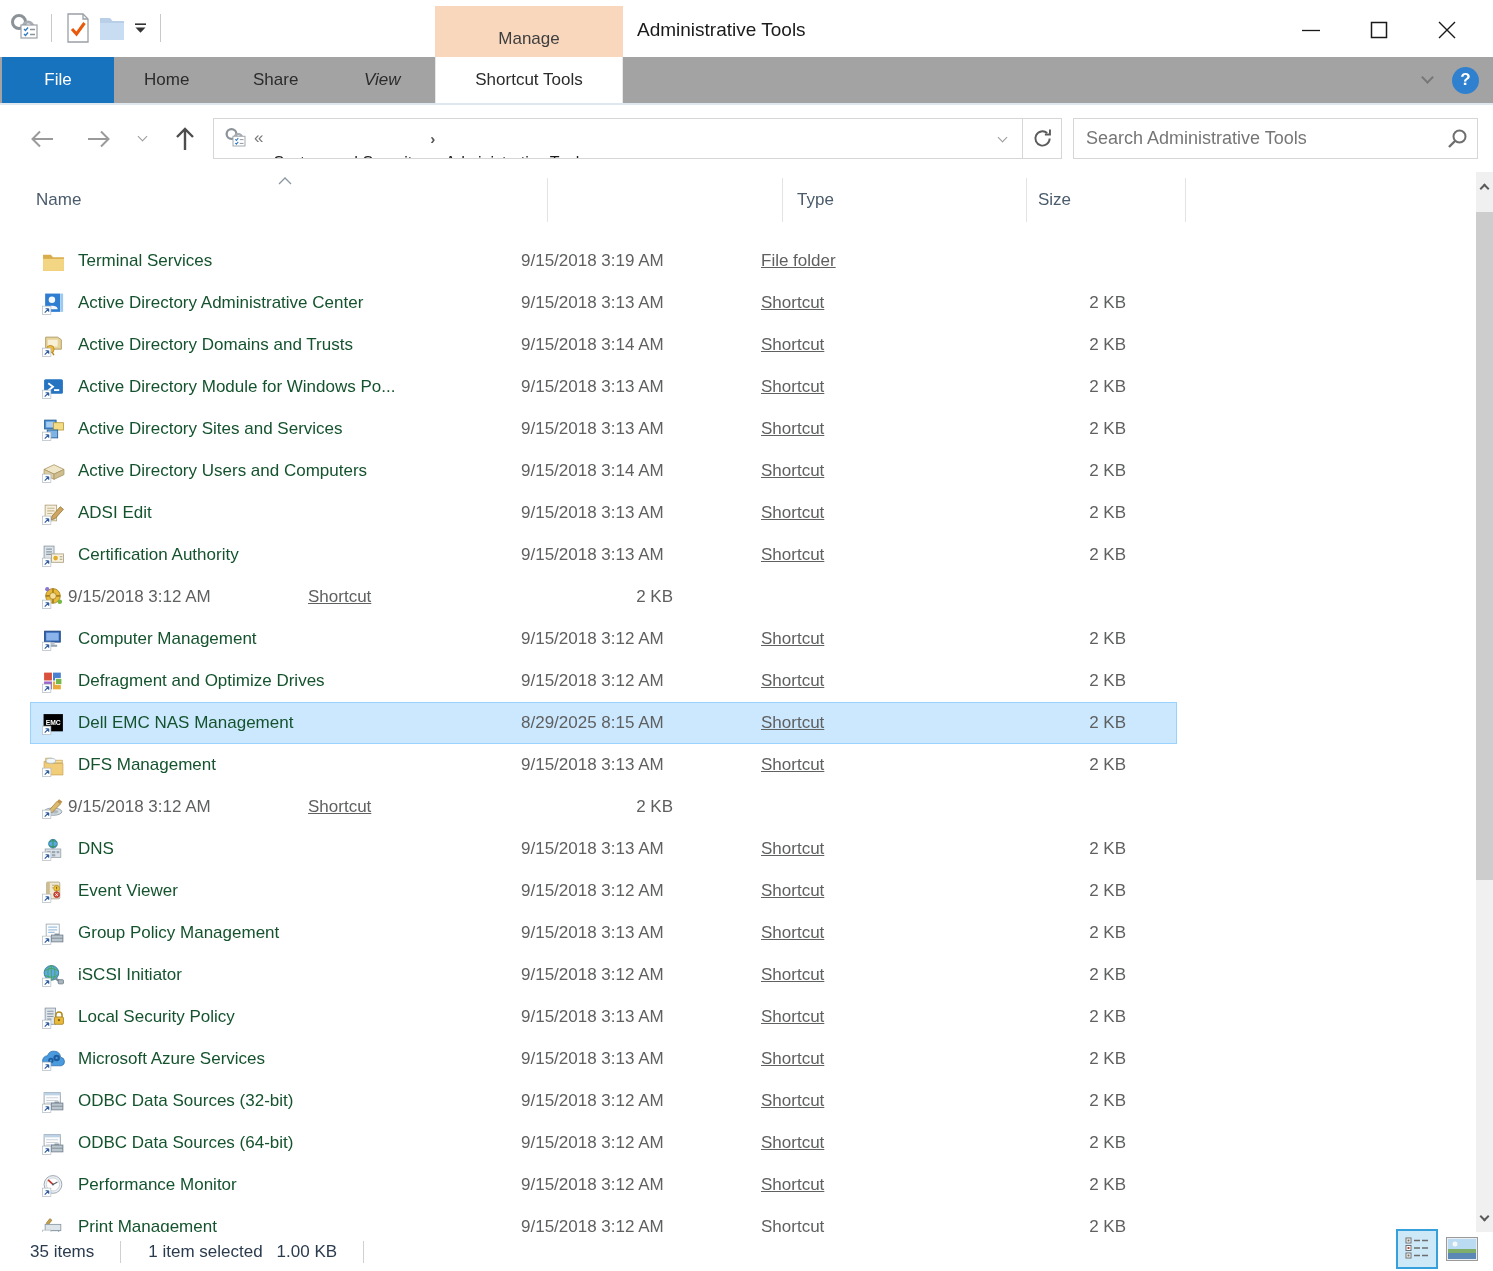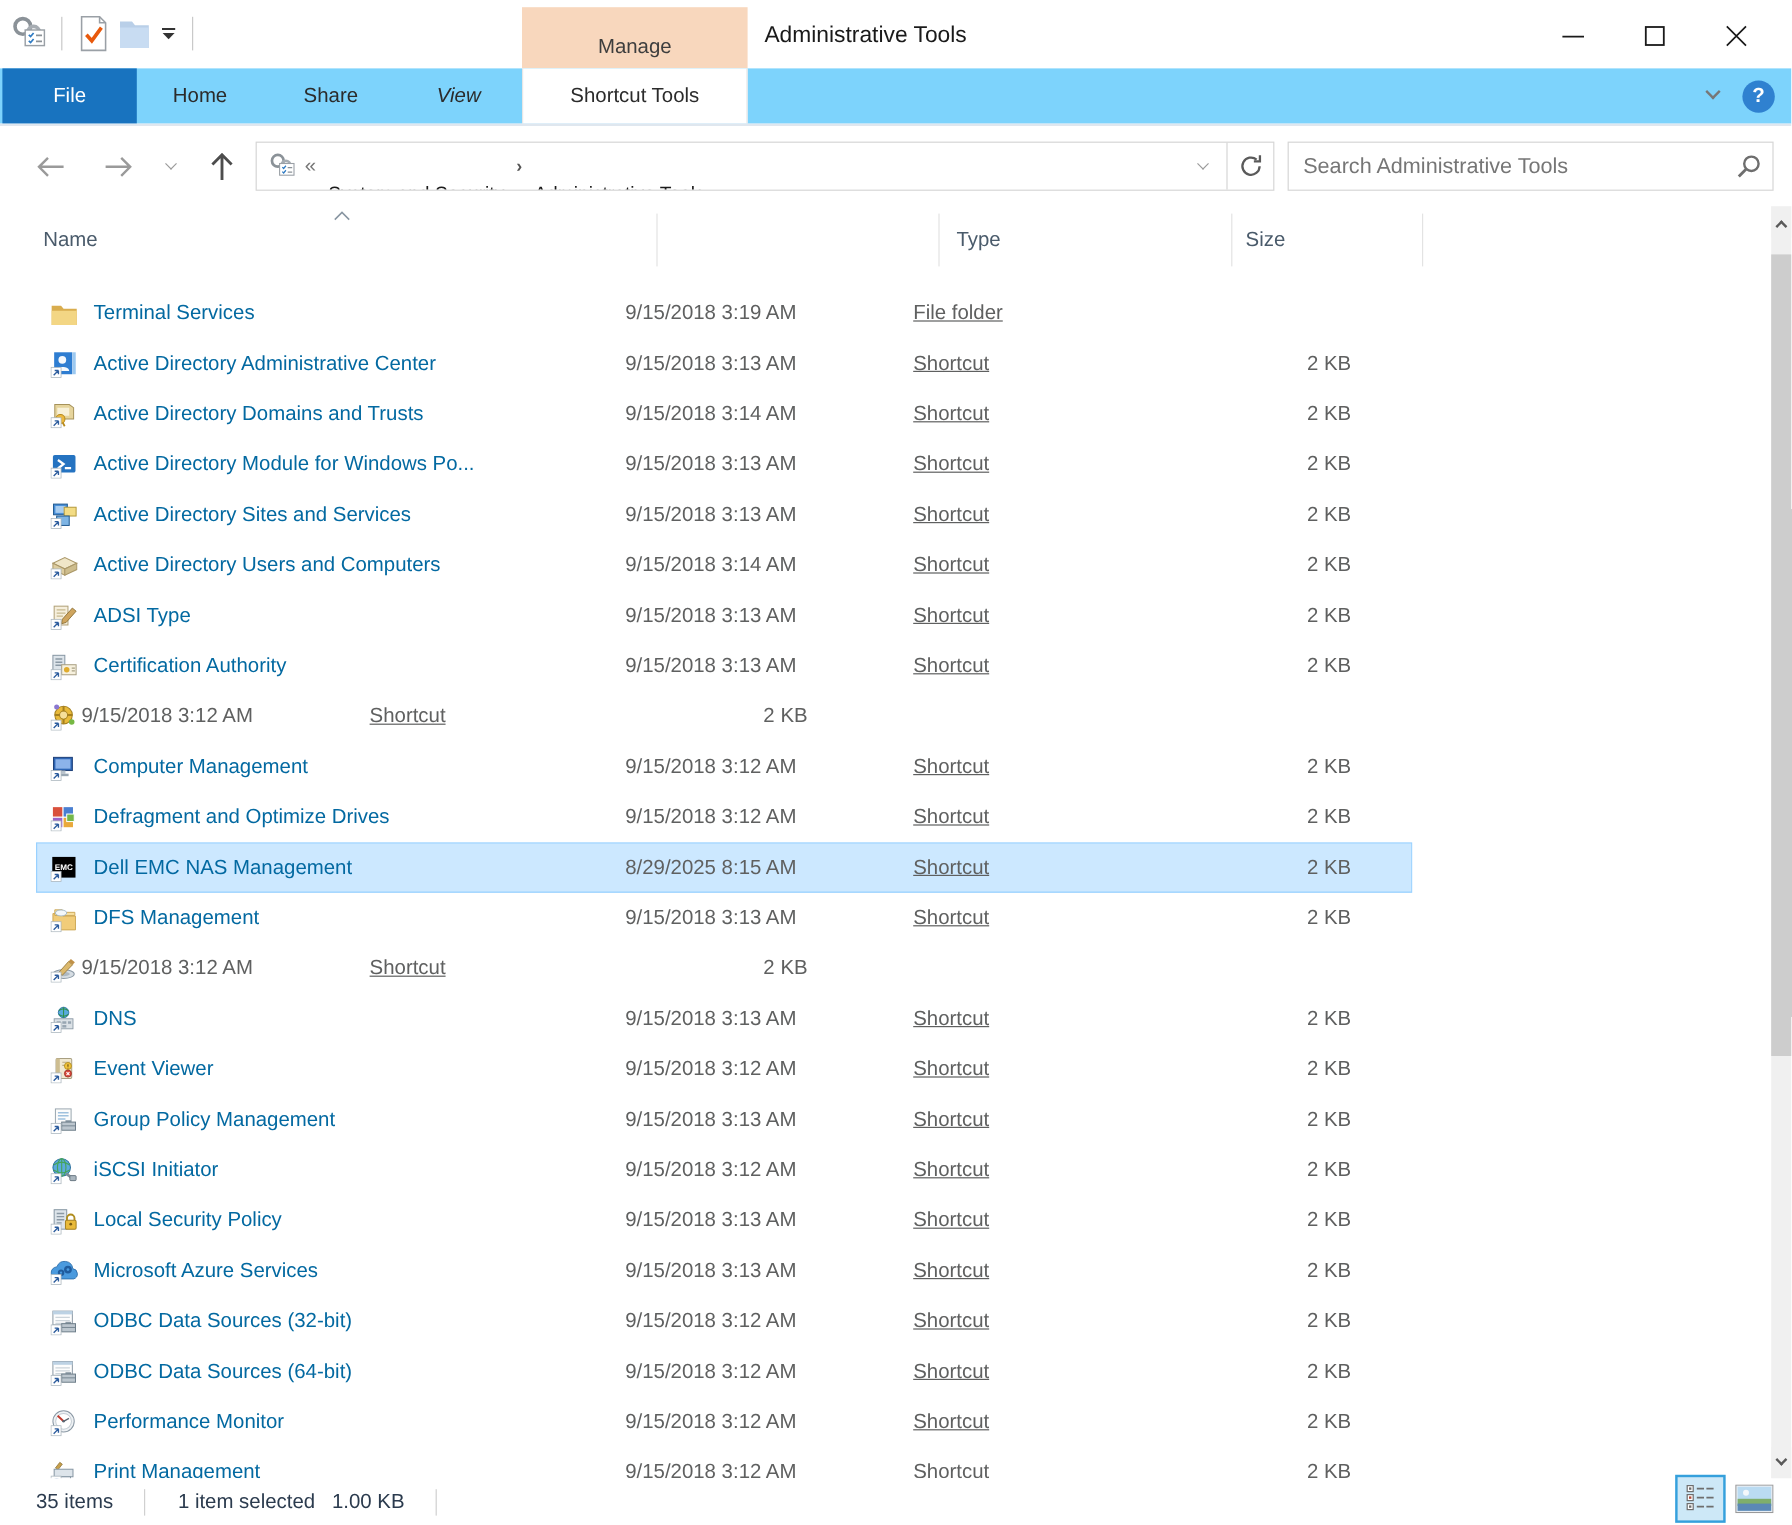--- a/index.html
+++ b/index.html
@@ -13,21 +13,21 @@
   .qat .sep { width:1px; height:28px; background:#c9c9c9; margin:0 9px; }
   .qat-btn { display:flex; align-items:center; justify-content:center; width:34px; height:34px; }
   .manage-block { position:absolute; left:435px; top:6px; width:188px; height:51px;
                   background:#f8d7bd; display:flex; align-items:flex-end; justify-content:center;
                   padding-bottom:8px; font-size:17px; color:#3e3e3e; }
   .win-title { position:absolute; left:637px; top:19px; font-size:19px; color:#1a1a1a; }
   .win-controls { position:absolute; right:12px; top:12px; display:flex; }
   .win-btn { width:68px; height:36px; display:flex; align-items:center; justify-content:center; }
 
   
-  .tabrow { position:absolute; left:0; top:57px; width:100%; height:46px; background:#7dd3fc; }
+  .tabrow { position:absolute; left:0; top:57px; width:100%; height:46px; background:#a3a3a3; }
   .tab-file { position:absolute; left:2px; top:0; width:112px; height:46px; background:#1873bf;
               color:#fff; font-size:17px; display:flex; align-items:center; justify-content:center; }
   .tab { position:absolute; top:0; height:46px; display:flex; align-items:center;
          font-size:17px; color:#2b2b2b; padding:0 14px; }
   .tab-shortcut { position:absolute; left:435px; top:0; width:188px; height:46px; background:#fff;
                   border-left:1px solid #e7e7e7; border-right:1px solid #e7e7e7;
                   display:flex; align-items:center; justify-content:center; font-size:17px; color:#2b2b2b; }
   .ribbon-right { position:absolute; right:14px; top:0; height:46px; display:flex; align-items:center; gap:20px; }
   .help-circle { width:27px; height:27px; border-radius:50%; background:#2f81d0; color:#fff;
                  font-size:17px; font-weight:bold; display:flex; align-items:center; justify-content:center; }
@@ -65,21 +65,21 @@
               font-size:17px; color:#4a5b6b; }
   .hdr-sep { position:absolute; top:6px; width:1px; height:44px; background:#e3e3e3; }
   .sort-ind { position:absolute; left:277px; top:0px; }
 
   
   .file-list { position:absolute; left:0; top:240px; width:1459px; height:992px; overflow:hidden; }
   .row { position:relative; display:flex; align-items:center; height:42px; margin-left:30px;
          width:1147px; }
   .row.selected { background:#cce8ff; box-shadow:inset 0 0 0 1px #99d1ff; }
   .c-icon { flex:0 0 26px; margin-left:12px; height:24px; display:flex; align-items:center; }
-  .c-name { flex:0 0 453px; padding-left:10px; font-size:17px; color:#0369a1;
+  .c-name { flex:0 0 453px; padding-left:10px; font-size:17px; color:#14532d;
             white-space:nowrap; overflow:hidden; text-overflow:ellipsis; }
   .c-date { flex:0 0 240px; font-size:17px; color:#5f6060; }
   .c-type { flex:0 0 241px; font-size:17px; color:#5f6060;text-decoration:underline; }
   .c-size { flex:0 0 132px; font-size:17px; color:#5f6060; text-align:right; padding-right:8px; }
 
   
   .scrollbar { position:absolute; right:0; top:172px; width:17px; height:1060px; background:#f0f0f0; }
   .sb-btn { position:absolute; left:0; width:17px; height:26px; display:flex;
             align-items:center; justify-content:center; background:#f0f0f0; }
   .sb-thumb { position:absolute; left:0; top:40px; width:17px; height:668px; background:#cdcdcd; }
@@ -360,21 +360,21 @@
       <div class="row">
       <span class="c-icon">
           <svg width="23" height="23" viewBox="0 0 22 22">
             <rect x="3" y="3" width="11" height="15" fill="#f6efdd" stroke="#b0a077" stroke-width="0.8"></rect>
             <path d="M5 6h7M5 8.5h7M5 11h5" stroke="#c6b98e" stroke-width="1"></path>
             <path d="M9.5 13.5 L17.5 4.5 l3 2.5 L12.5 16 l-3.6 1z" fill="#cfa55f" stroke="#8a6f35" stroke-width="0.7"></path>
             <rect x="0.5" y="13.5" width="8" height="8" fill="#fff" stroke="#a8b4bc" stroke-width="0.6"></rect>
             <path d="M2.6 19.8 L6.4 16 M6.4 16 h-3 M6.4 16 v3" stroke="#2d5d9e" stroke-width="1.1" fill="none"></path>
           </svg>
         </span>
-      <span class="c-name">ADSI Type</span>
+      <span class="c-name">ADSI Edit</span>
       <span class="c-date">9/15/2018 3:13 AM</span>
       <span class="c-type">Shortcut</span>
       <span class="c-size">2 KB</span>
     </div>
       <div class="row">
       <span class="c-icon">
           <svg width="23" height="23" viewBox="0 0 22 22">
             <rect x="2" y="2" width="9.5" height="14" fill="#dde4ea" stroke="#8696a3" stroke-width="0.8"></rect>
             <path d="M4 5h5.5M4 7.5h5.5M4 10h5.5" stroke="#8b99a5" stroke-width="1.2"></path>
             <rect x="9" y="9.5" width="11.5" height="8" fill="#f7f1de" stroke="#a89f82" stroke-width="0.8"></rect>

